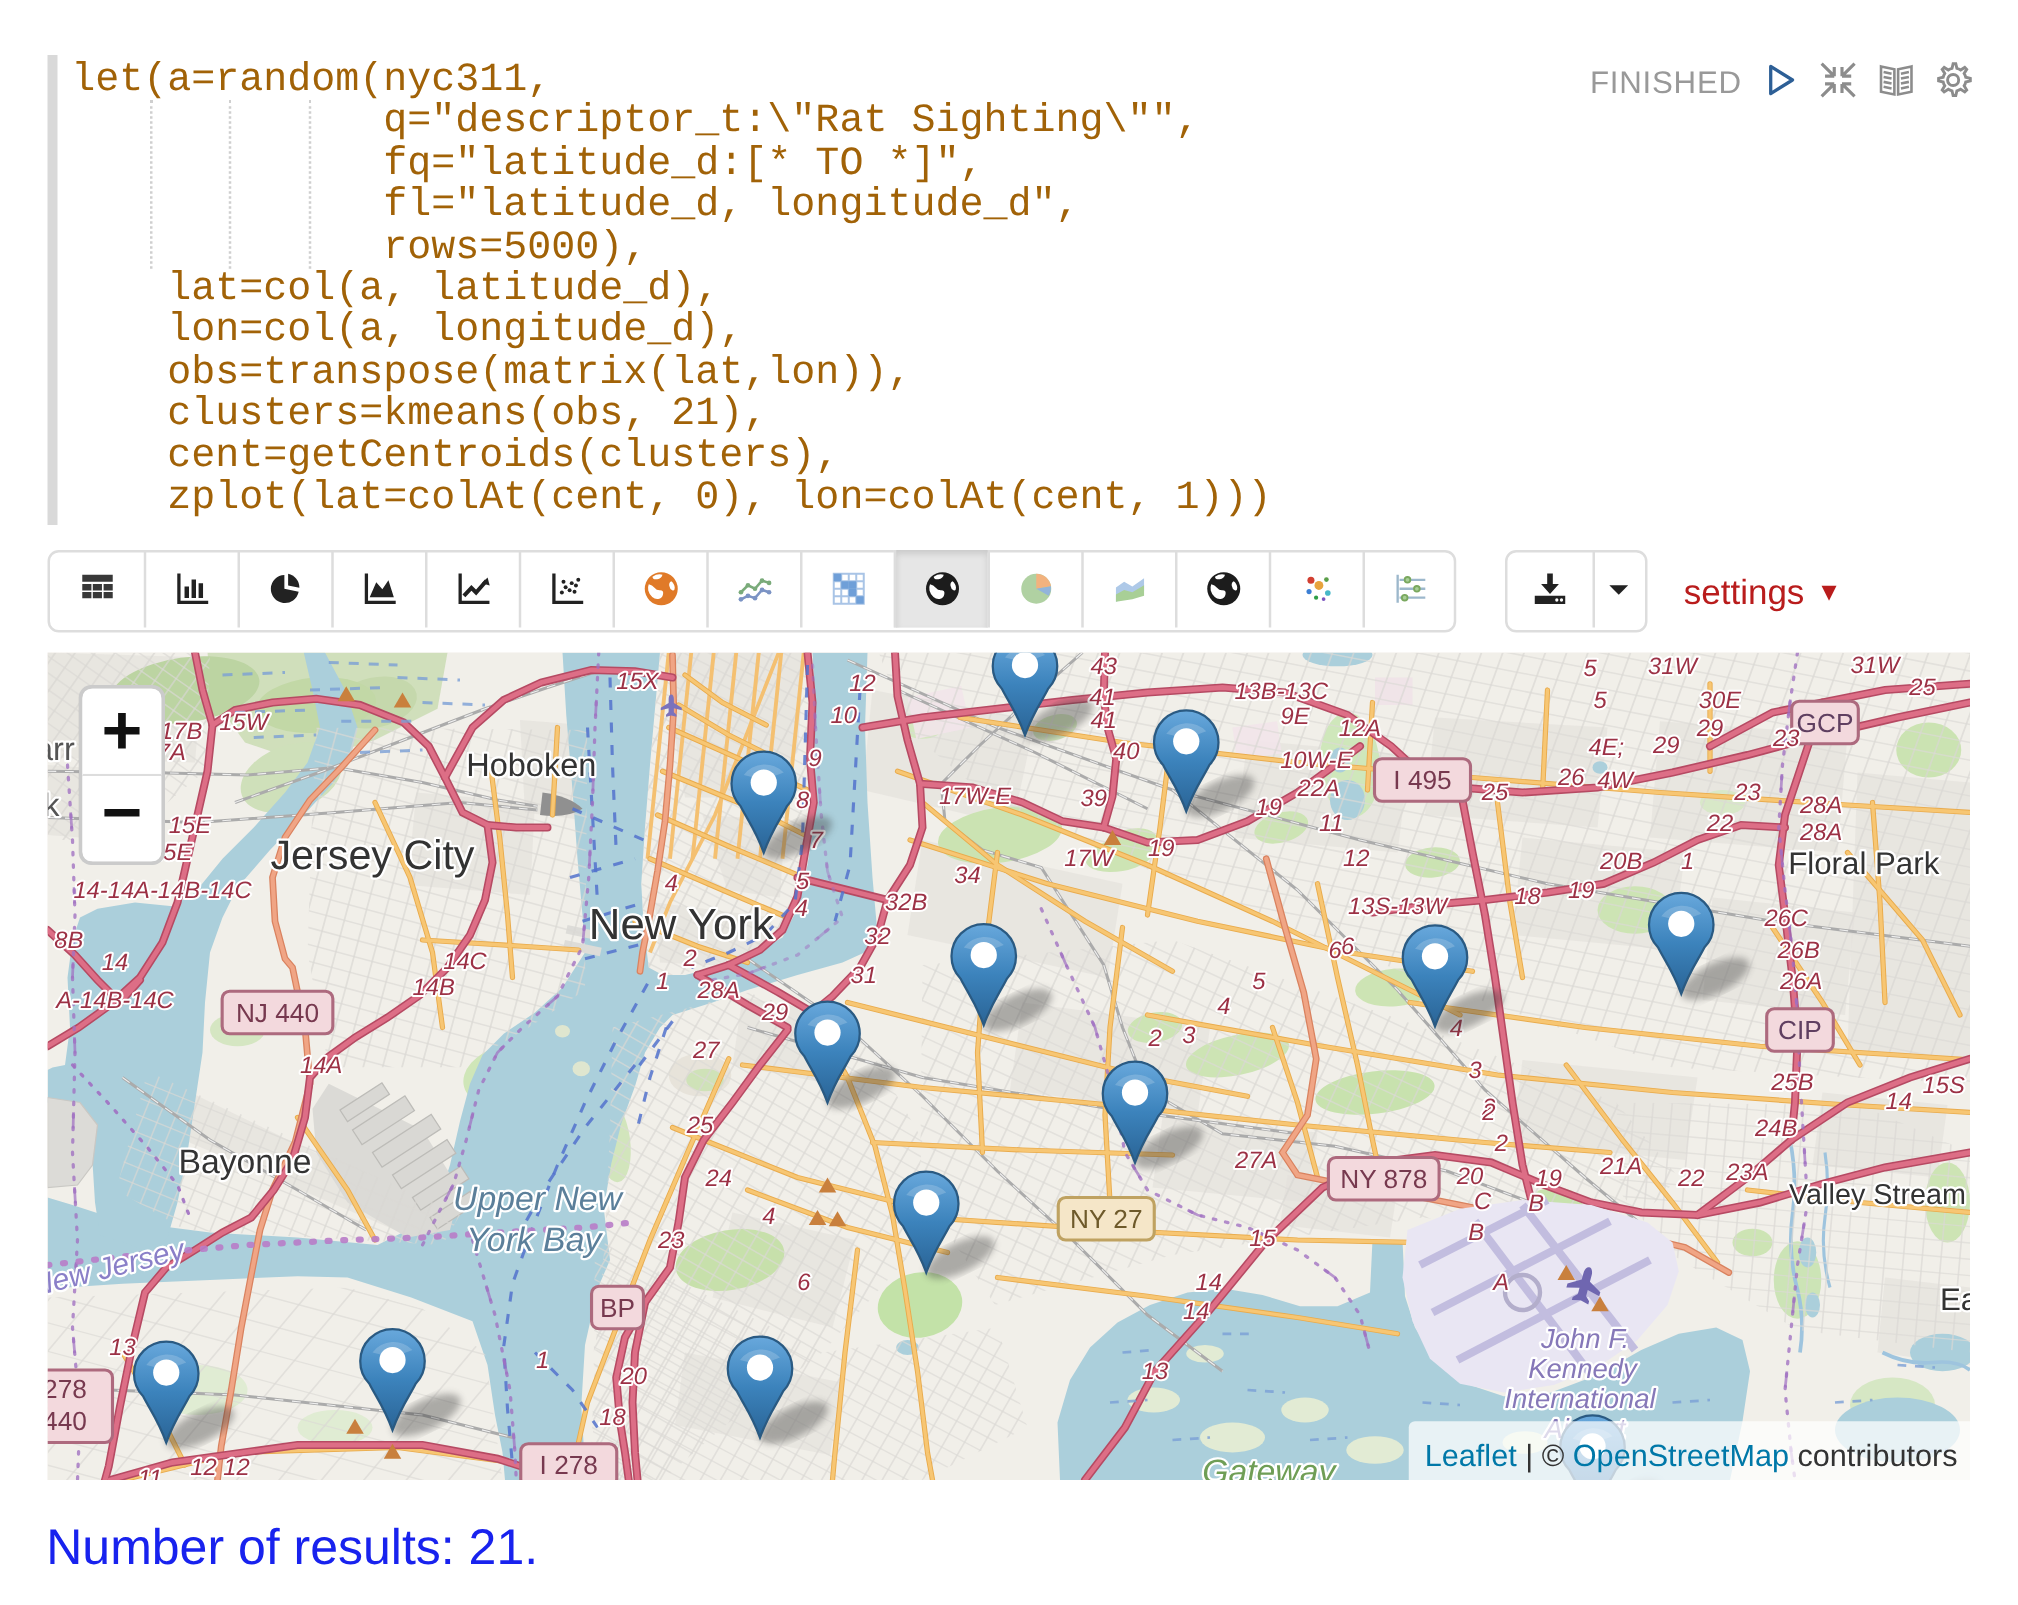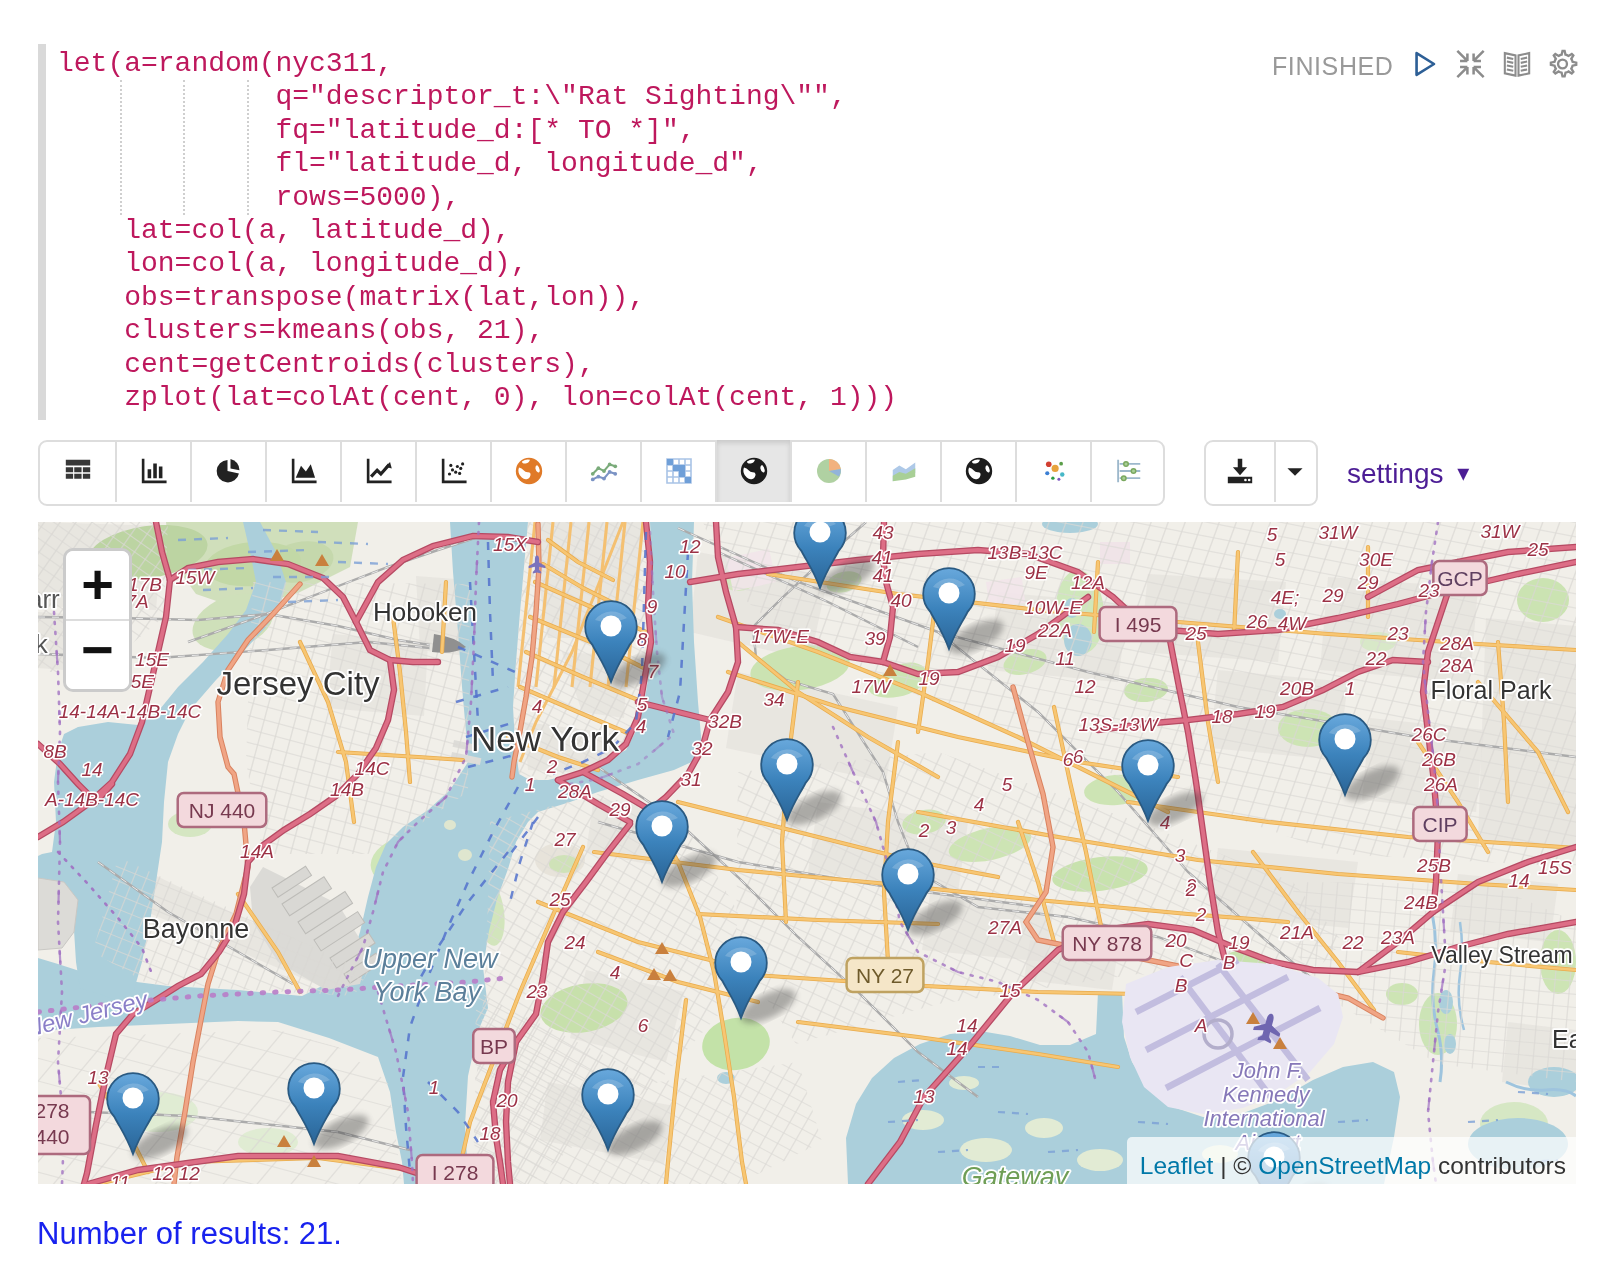--- a/index.html
+++ b/index.html
@@ -1,38 +1,38 @@
 <!DOCTYPE html>
 <html><head><meta charset="utf-8">
 <style>
 html,body{margin:0;padding:0;background:#fff;}
 body{width:1614px;height:1284px;position:relative;font-family:"Liberation Sans",sans-serif;overflow:hidden;}
 .codewrap{position:absolute;left:38px;top:44px;width:1538px;}
 .gutter{position:absolute;left:0;top:0;width:8px;height:376px;background:#d9d9d9;}
-pre.code{margin:0;position:absolute;left:19px;top:3px;font-family:"Liberation Mono",monospace;font-size:28px;line-height:33.4px;color:#be185d;white-space:pre;}
+pre.code{margin:0;position:absolute;left:19px;top:3px;font-family:"Liberation Mono",monospace;font-size:32px;line-height:33.4px;color:#a16207;white-space:pre;}
 .iguide{position:absolute;width:0;border-left:2px dotted #cfcfcf;}
 .status{position:absolute;top:52px;left:1272px;color:#999;font-size:25px;letter-spacing:0.6px;}
 .picons{position:absolute;top:48px;left:1410px;}
 .picons svg{margin-right:11px;vertical-align:top;}
 .toolbar{position:absolute;left:38px;top:440px;height:62px;}
 .bgroup{position:absolute;top:0;height:62px;border:2px solid #ddd;border-radius:9px;background:#fff;}
 .tbtn{position:absolute;top:0;width:75px;height:62px;border-left:2px solid #ddd;box-sizing:border-box;}
 .tbtn.first{border-left:none;}
 .tbtn.sel{background:#e6e6e6;box-shadow:inset 0 3px 5px rgba(0,0,0,.125);}
 .tbtn svg{position:absolute;left:50%;top:50%;transform:translate(-50%,-50%);}
-.settings{position:absolute;left:1347px;top:458px;color:#4c1d95;font-size:28px;}
+.settings{position:absolute;left:1347px;top:458px;color:#b91c1c;font-size:28px;}
 .map{position:absolute;left:38px;top:522px;width:1538px;height:662px;overflow:hidden;background:#f1efe9;}
 .zoomctl{position:absolute;left:25px;top:26px;width:63px;border:3px solid rgba(140,140,140,.45);border-radius:10px;background:#fff;z-index:30;}
 .zbtn{width:63px;height:68px;background:#fff;color:#111;text-align:center;font-size:56px;font-weight:bold;line-height:66px;}
 .zbtn.zp{border-bottom:2px solid #ddd;border-radius:8px 8px 0 0;}
 .zbtn.zm{border-radius:0 0 8px 8px;line-height:58px;}
 .attrib{position:absolute;right:0;bottom:0;height:35px;background:rgba(255,255,255,.72);z-index:40;
  font-size:24.5px;color:#333;padding:12px 10px 0 13px;line-height:34px;border-top-left-radius:5px;}
 .attrib a{color:#0078A8;text-decoration:none;}
-.results{position:absolute;left:37px;top:1216px;color:#1822ee;font-size:31px;}
+.results{position:absolute;left:37px;top:1216px;color:#1822ee;font-size:40px;}
 </style></head>
 <body>
 <div class="codewrap">
  <div class="gutter"></div>
  <pre class="code">let(a=random(nyc311,
              q="descriptor_t:\"Rat Sighting\"",
              fq="latitude_d:[* TO *]",
              fl="latitude_d, longitude_d",
              rows=5000),
     lat=col(a, latitude_d),

